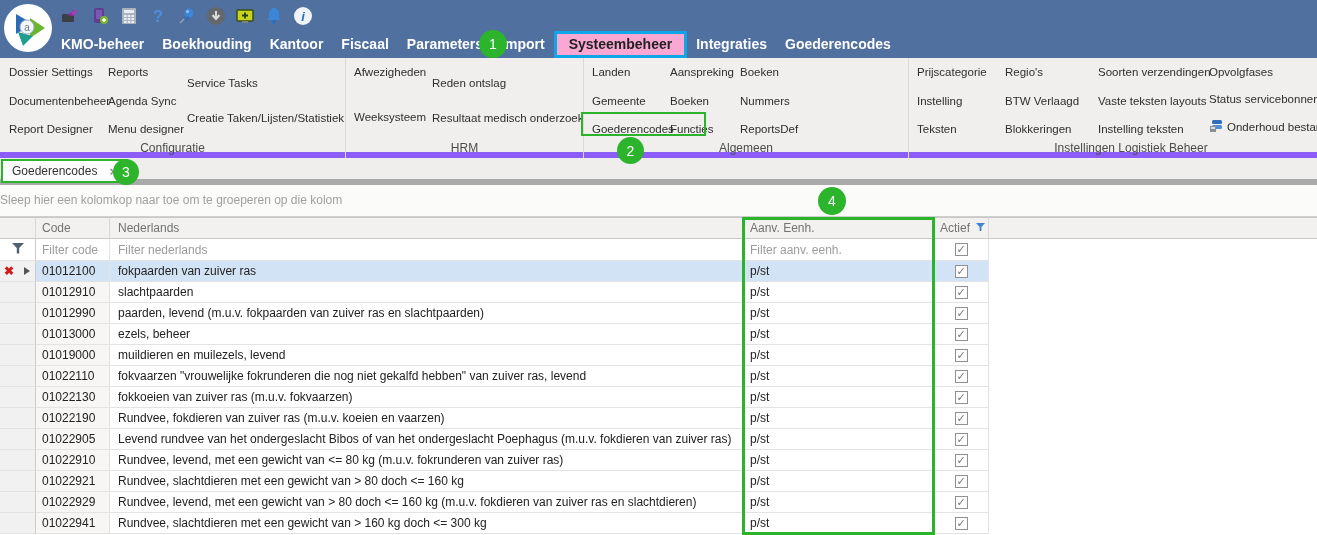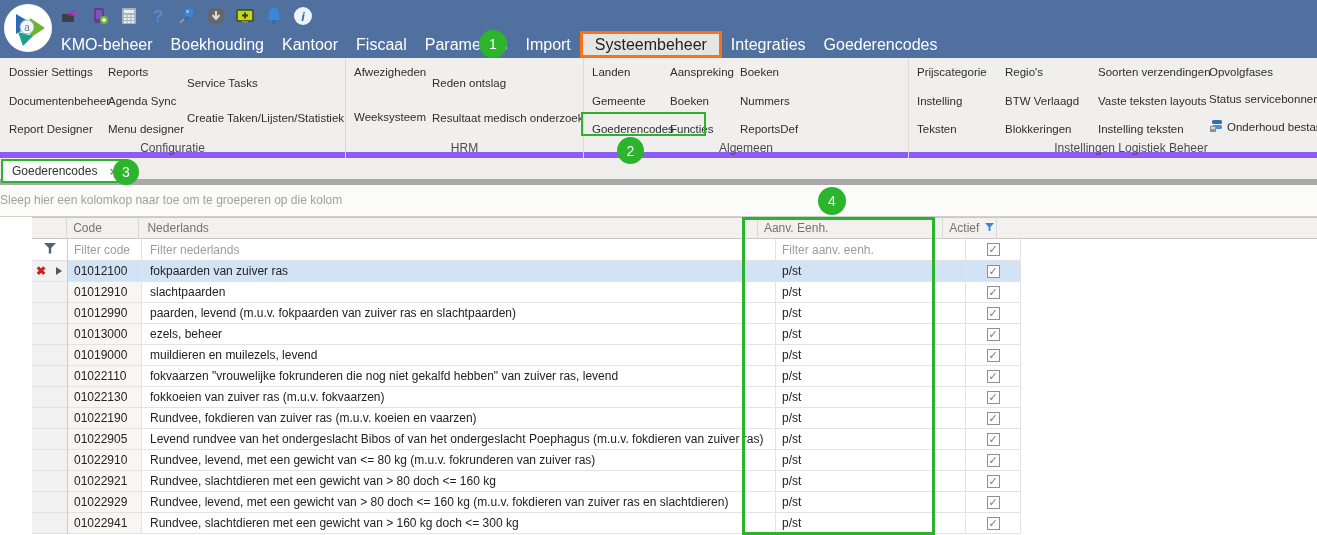--- a/index.html
+++ b/index.html
@@ -4,22 +4,22 @@
 <style>
   * { margin:0; padding:0; box-sizing:border-box; font-family:"Liberation Sans", sans-serif; }
   html,body { width:1317px; height:535px; overflow:hidden; background:#fff; position:relative; }
 
   
   .topbar { position:absolute; left:0; top:0; width:1317px; height:58px; background:#50709f; }
   .logo { position:absolute; left:3px; top:2px; width:50px; height:52px; }
   .icons-row { position:absolute; left:60px; top:5px; display:flex; gap:7px; align-items:center; }
   .tool-icon { width:22px; height:22px; display:flex; align-items:center; justify-content:center; }
   .menu-row { position:absolute; left:52px; top:31px; height:27px; display:flex; align-items:center; }
-  .menu-item { color:#ffffff; font-size:16px; padding:0 9px; height:27px; line-height:27px; white-space:nowrap; }
-  .menu-item.selected { background:#e5e5e5; color:#222; border:3px solid #f97316; padding:0 12px; line-height:21px;text-align:center; }
+  .menu-item { color:#ffffff; font-size:14px; padding:0 9px; height:27px; line-height:27px; white-space:nowrap;font-weight:bold; }
+  .menu-item.selected { background:#f9a8d4; color:#222; border:3px solid #0ea5e9; padding:0 12px; line-height:21px;text-align:center; }
 
   
   .ribbon { position:absolute; left:0; top:58px; width:1317px; height:100px; background:#f0efee; border-bottom:6px solid #8b5cf6; }
   .rgroup { position:absolute; top:0; height:100px; }
   .rgroup.sep { border-left:1px solid #dcdad8; }
   .rcol { position:absolute; top:8px; height:70px; display:flex; flex-direction:column; justify-content:space-between; }
   .rcol.two { justify-content:space-around; }
   .ritem { font-size:11.5px; color:#2e2e2e; white-space:nowrap; line-height:13px; display:flex; align-items:center; gap:4px; }
   .glabel { position:absolute; bottom:3px; left:0; width:100%; text-align:center; font-size:12px; color:#4c4c4c; }
 
@@ -30,21 +30,21 @@
              display:flex; align-items:center; gap:12px; padding:0 9px; z-index:6; }
   .doc-tab .tlabel { font-size:12px; color:#333; white-space:nowrap; }
   .doc-tab .tclose { font-size:13px; color:#8a8a8a; font-weight:bold; font-style:normal; }
 
   
   .groupby { position:absolute; left:0; top:185px; width:1317px; height:32px; background:#fbfbfa;
              border-bottom:1px solid #cfcfcf; line-height:31px; font-size:12px; color:#a0a0a0; }
 
   
   .grid { position:absolute; left:0; top:217px; width:1317px; }
-  .grow { display:flex;padding-left:32px; }
+  .grow { display:flex; }
   .cell { border-right:1px solid #e3e3e3; border-bottom:1px solid #e3e3e3; font-size:12px; color:#222;
           display:flex; align-items:center; white-space:nowrap; overflow:hidden; }
   .c-ind { width:36px; background:#f1f1f1; border-right:1px solid #cccccc; position:relative; }
   .c-code { width:74px; padding-left:6px; background:#f7f6f5; }
   .c-name { width:634px; padding-left:8px; background:#fff; }
   .c-unit { width:190px; padding-left:6px; background:#fff; }
   .c-chk { width:55px; background:#fff; justify-content:center; }
   .hrow .cell { height:22px; background:#f2f1f0; border-right:1px solid #d8d8d8; border-top:1px solid #c8c8c8;
                 border-bottom:1px solid #c8c8c8; color:#737373; }
   .hrow .c-fill { width:328px; border-right:none; }

